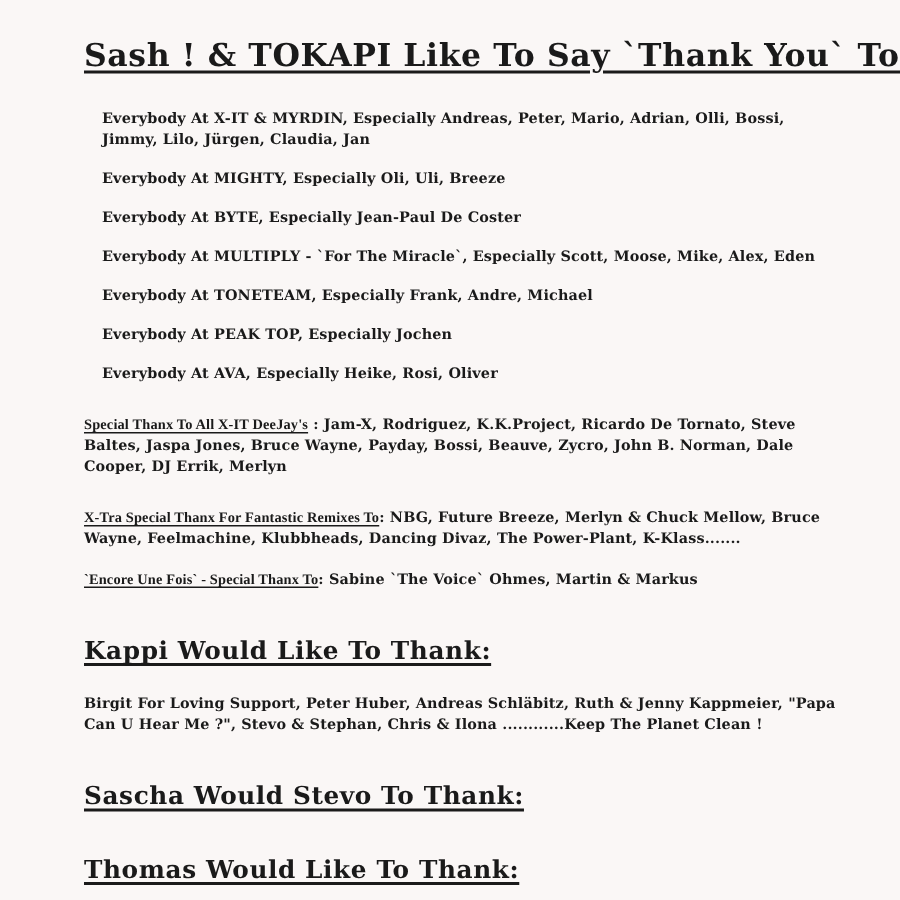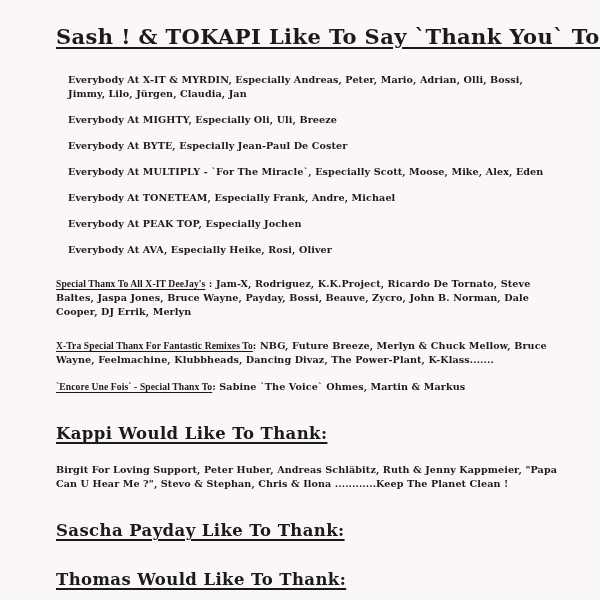--- a/index.html
+++ b/index.html
@@ -77,17 +77,17 @@
 
   <p class="body-text para-gap-md"><span class="u">Special Thanx To All X-IT DeeJay's</span><span> : Jam-X, Rodriguez, K.K.Project, Ricardo De Tornato, Steve Baltes, Jaspa Jones, Bruce Wayne, Payday, Bossi, Beauve, Zycro, John B. Norman, Dale Cooper, DJ Errik, Merlyn</span></p>
 
   <p class="body-text para-gap-md"><span class="u">X-Tra Special Thanx For Fantastic Remixes To</span><span>: NBG, Future Breeze, Merlyn &amp; Chuck Mellow, Bruce Wayne, Feelmachine, Klubbheads, Dancing Divaz, The Power-Plant, K-Klass.......</span></p>
 
   <p class="body-text para-gap-sm"><span class="u">`Encore Une Fois` - Special Thanx To</span><span>: Sabine `The Voice` Ohmes, Martin &amp; Markus</span></p>
 
   <h2 class="section-heading heading-gap">Kappi Would Like To Thank:</h2>
   <p class="body-text">Birgit For Loving Support,  Peter Huber,  Andreas Schläbitz,  Ruth &amp; Jenny Kappmeier, "Papa Can U Hear Me ?",  Stevo &amp; Stephan, Chris &amp; Ilona ............Keep The Planet Clean !</p>
 
-  <h2 class="section-heading heading-gap">Sascha Payday Like To Thank:</h2>
+  <h2 class="section-heading heading-gap">Sascha Would Stevo To Thank:</h2>
 
   <h2 class="section-heading heading-gap">Thomas Would Like To Thank:</h2>
 
 </div>
 
 </body></html>

